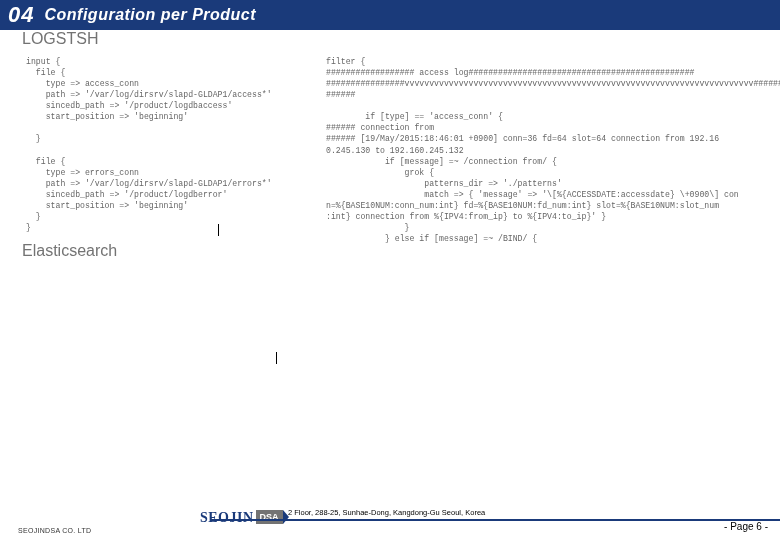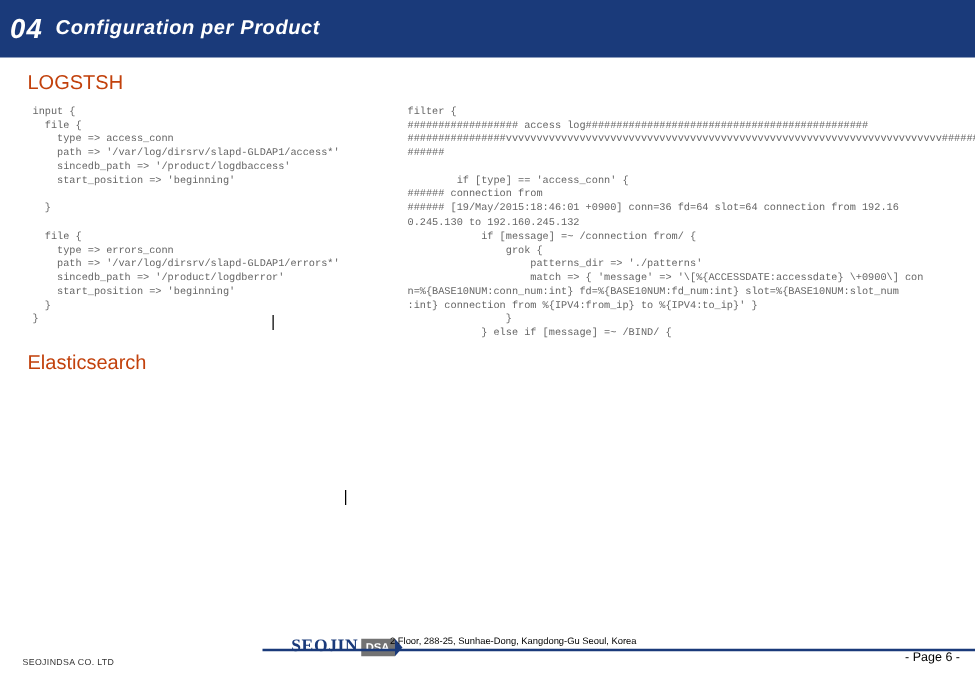--- a/index.html
+++ b/index.html
@@ -7,21 +7,21 @@
     width: 780px;
     height: 540px;
     font-family: Arial, sans-serif;
     background: #ffffff;
     position: relative;
     overflow: hidden;
   }
   .title-bar {
     background: #1a3a7a;
     color: #fff;
-    height: 46px;
+    height: 30px;
     display: flex;
     align-items: center;
     padding-left: 8px;
   }
   .title-num {
     font-family: "Arial Black", sans-serif;
     font-size: 22px;
     font-weight: 900;
     font-style: italic;
     color: #fff;
@@ -32,22 +32,22 @@
     font-family: "Arial Black", sans-serif;
     font-size: 16px;
     font-weight: 900;
     font-style: italic;
     color: #fff;
     letter-spacing: 0.5px;
   }
   .section-label {
     font-family: "Arial Narrow", Arial, sans-serif;
     font-size: 16px;
-    margin: 12px 0 4px 22px;
-    color: #c2410c;
+    margin: 0 0 4px 22px;
+    color: #737373;
   }
   .code-img1 {
     margin-left: 22px;
     width: 730px;
     height: 190px;
     position: relative;
   }
   .code-left, .code-right {
     position: absolute;
     font-family: "Courier New", monospace;
@@ -110,24 +110,24 @@
   .company {
     position: absolute;
     left: 18px;
     bottom: 6px;
     font-size: 7px;
     color: #333;
     letter-spacing: 0.3px;
   }
   .logo-area {
     position: absolute;
-    left: 233px;
+    left: 200px;
     top: 4px;
     display: flex;
-    align-items: center;
+    align-items: flex-start;
   }
   .logo-seojin {
     font-family: Georgia, serif;
     font-weight: bold;
     font-size: 14px;
     color: #1a3a7a;
     letter-spacing: 0.5px;
   }
   .logo-dsa-box {
     display: inline-block;
@@ -144,21 +144,21 @@
     position: absolute;
     right: -6px;
     top: 0;
     width: 0; height: 0;
     border-top: 7px solid transparent;
     border-bottom: 7px solid transparent;
     border-left: 6px solid #1a3a7a;
   }
   .footer-contact {
     position: absolute;
-    left: 312px;
+    left: 288px;
     top: 2px;
     font-size: 7.5px;
     line-height: 1.25;
     color: #000;
   }
   .page-num {
     position: absolute;
     right: 12px;
     bottom: 8px;
     font-size: 10px;

